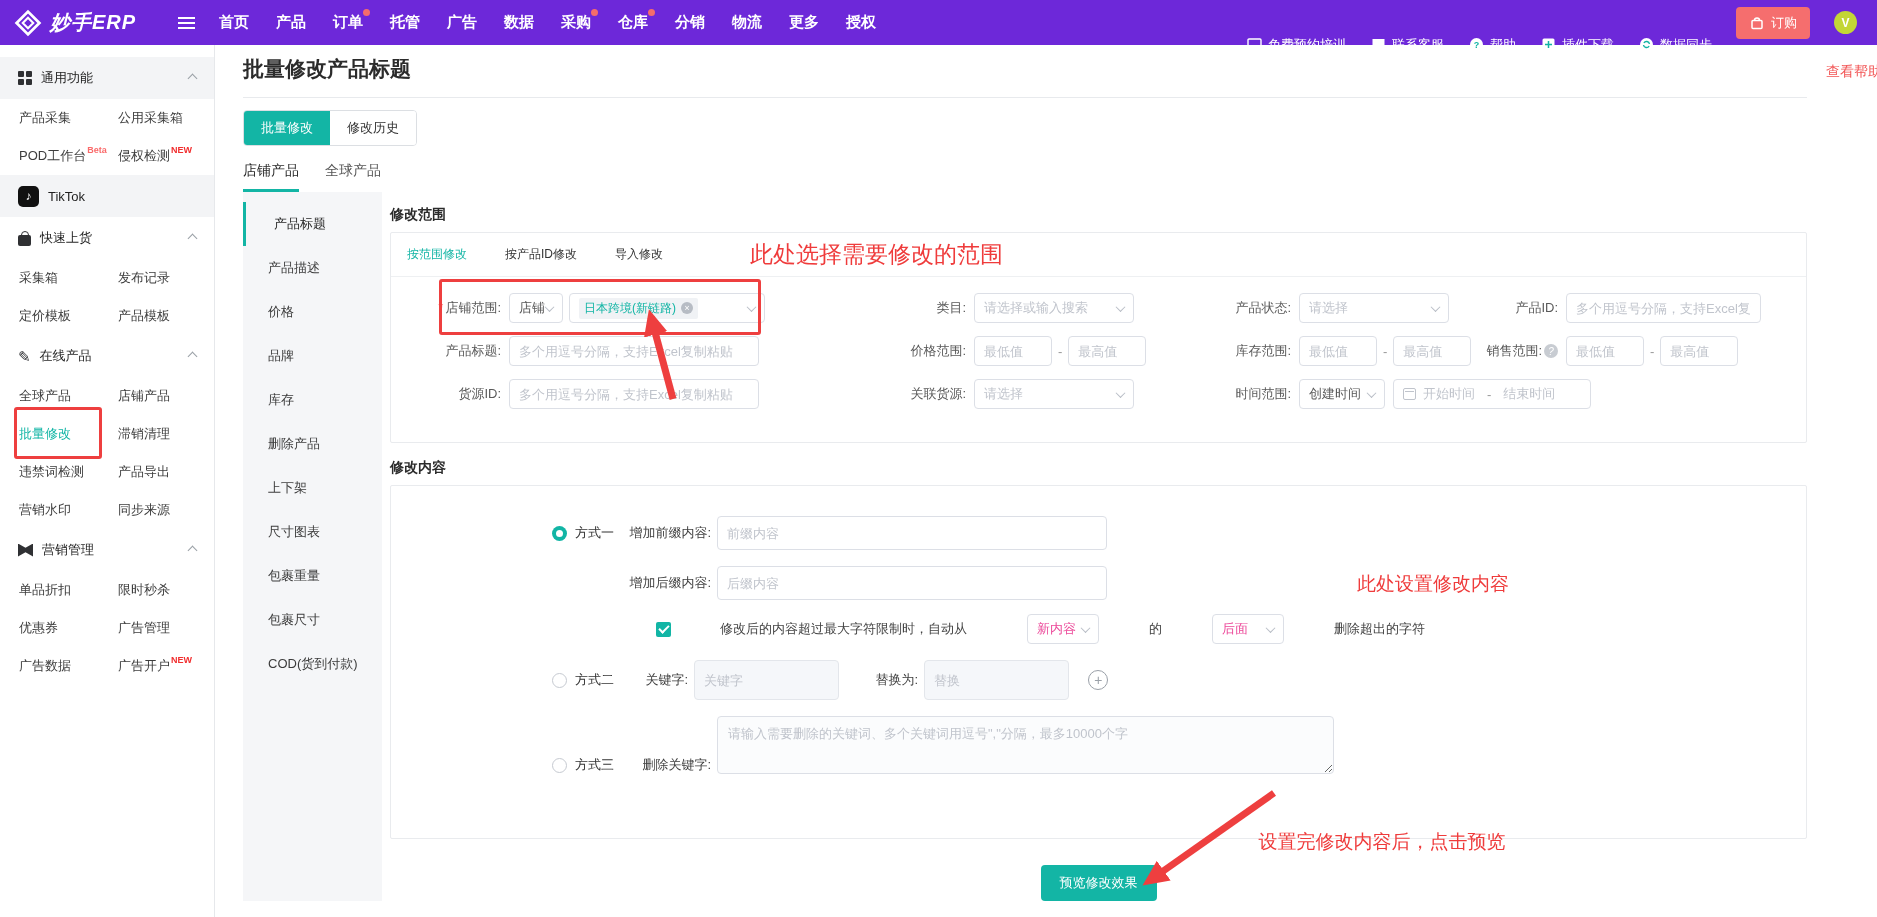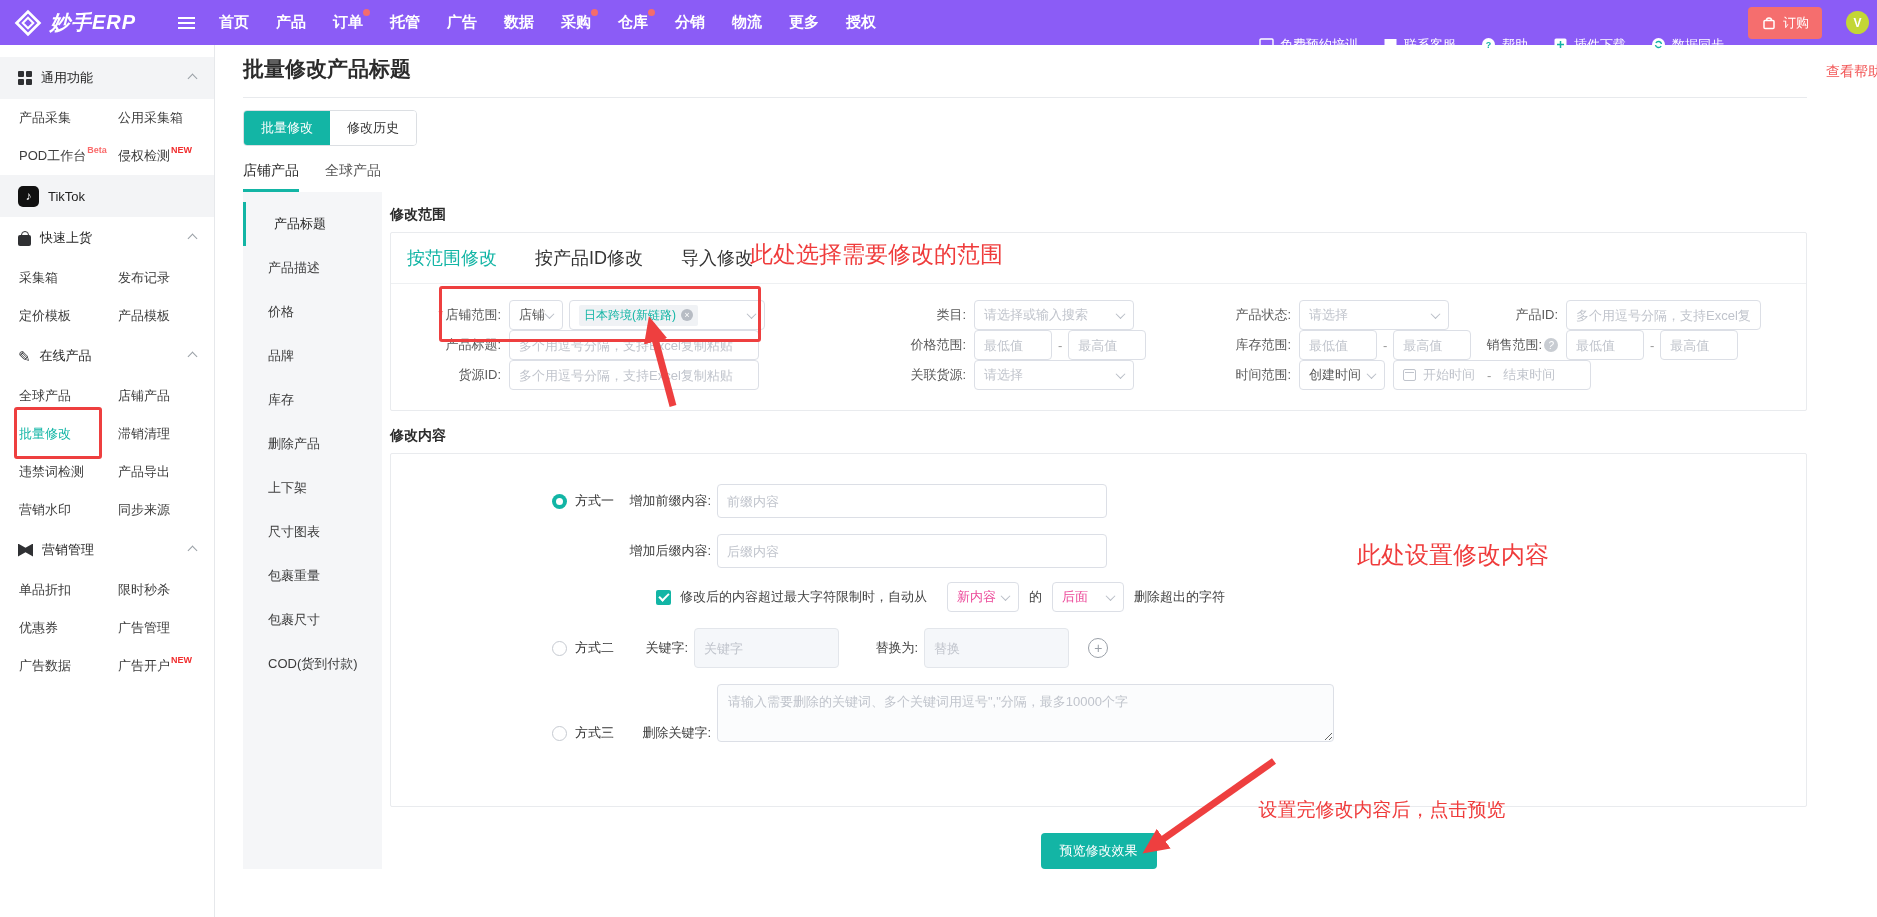--- a/index.html
+++ b/index.html
@@ -1,20 +1,20 @@
 <!DOCTYPE html>
 <html><head>
 <meta charset="utf-8">
 <style>
   * { box-sizing: border-box; margin: 0; padding: 0; }
   html,body { width:1877px; height:917px; overflow:hidden; }
   body { font-family:"Liberation Sans","DejaVu Sans",sans-serif; font-size:13px; color:#333; background:#fff; }
 
   
-  .navbar { height:45px; background:#8b5cf6; display:flex; align-items:center; padding:0 16px 0 14px; color:#fff; }
+  .navbar { height:45px; background:#6d28d9; display:flex; align-items:center; padding:0 28px 0 14px; color:#fff; }
   .logo { display:flex; align-items:center; gap:8px; width:150px; flex:none; }
   .logo-name { font-size:20px; font-weight:700; font-style:italic; letter-spacing:1px; }
   .burger { width:17px; height:2px; background:#fff; box-shadow:0 -5px 0 #fff, 0 5px 0 #fff; margin:0 24px 0 14px; flex:none; }
   .nav-menu { display:flex; align-items:center; gap:27px; }
   .nav-item { position:relative; font-size:15px; font-weight:700; cursor:pointer; white-space:nowrap; }
   .nav-item .dot { position:absolute; top:-4px; right:-7px; width:7px; height:7px; border-radius:50%; background:#f56c6c; }
   .nav-right { margin-left:auto; display:flex; align-items:center; gap:24px; font-size:13px; }
   .nav-link { display:flex; align-items:center; gap:6px; cursor:pointer; white-space:nowrap;margin-top:44px; }
   .nico { width:16px; height:16px; flex:none; display:inline-flex; align-items:center; justify-content:center; }
   .subscribe-btn { background:#f56e6e; border:none; color:#fff; font-size:13px; border-radius:4px; padding:7px 13px; display:flex; align-items:center; gap:6px; cursor:pointer; }
@@ -54,23 +54,23 @@
   .inner-menu { width:139px; flex:none; background:#f5f6f8; padding:10px 0 30px; }
   .imenu-item { height:44px; display:flex; align-items:center; padding-left:22px; color:#3c3c3c; cursor:pointer; border-left:3px solid transparent; white-space:nowrap; }
   .imenu-item.active { border-left-color:#13b5a5; color:#262626;padding-left:28px; }
   .form-col { flex:1; margin-left:8px; min-width:0; }
   .sec-title { font-size:14px; font-weight:700; color:#2b2b2b; margin-top:14px; }
   .sec-title.second { margin-top:16px; }
   .panel { border:1px solid #e9ebee; border-radius:2px; margin-top:8px; background:#fff; }
 
   
   .rtabs { display:flex; gap:38px; padding:13px 16px; border-bottom:1px solid #eef0f2; position:relative; }
-  .rtab { font-size:18px; color:#333; cursor:pointer; }
+  .rtab { font-size:12px; color:#333; cursor:pointer; }
   .rtab.active { color:#13b5a5; }
-  .fields { display:grid; grid-template-columns:475px 311px 295px 1fr; padding:16px 10px 20px 14px; }
+  .fields { display:grid; grid-template-columns:475px 311px 295px 1fr; row-gap:13px; padding:16px 10px 20px 14px; }
   .field { display:flex; align-items:center; position:relative; min-width:0; }
   .lb { text-align:right; color:#595959; padding-right:8px; flex:none; white-space:nowrap; }
   .w104{width:104px} .w94{width:94px} .w108{width:108px} .w80{width:80px}
   .req { color:#f56c6c; margin-right:2px; }
   .ctl { border:1px solid #dcdfe6; border-radius:4px; height:30px; display:flex; align-items:center; padding:0 9px; background:#fff; font-size:13px; color:#595959; cursor:pointer; flex:none; }
   .ctl .ph { color:#c0c4cc; overflow:hidden; white-space:nowrap; }
   input.ctl { cursor:text; color:#595959; }
   input.ctl::placeholder { color:#c0c4cc; }
   .cv { width:7px; height:7px; border-right:1.4px solid #b8bdc6; border-bottom:1.4px solid #b8bdc6; transform:rotate(45deg) translate(-1px,-1px); margin-left:auto; flex:none; }
   .w160{width:160px} .w150{width:150px} .w195{width:195px} .w250{width:250px} .w54{width:54px} .w196{width:196px; margin-left:6px;} .w86c{width:86px} .num{width:78px}
@@ -81,21 +81,21 @@
   .cal { width:13px; height:12px; border:1.3px solid #c0c4cc; border-radius:2px; margin-right:7px; position:relative; flex:none; }
   .cal::before { content:""; position:absolute; left:1px; right:1px; top:2px; border-top:1.3px solid #c0c4cc; }
   .qi { width:14px; height:14px; border-radius:50%; background:#c8ccd2; color:#fff; font-size:10px; display:inline-flex; align-items:center; justify-content:center; margin:0 6px 0 2px; flex:none; }
   .qi::before { content:"?"; }
   .span2 { grid-column:3/5; }
 
   
   .cpanel { padding:30px 14px 64px 161px; }
   .mrow { display:flex; align-items:center; position:relative; }
   .mrow + .mrow { margin-top:12px; }
-  .mrow.cbrow { margin-left:104px; margin-top:14px; }
+  .mrow.cbrow { margin-left:104px; margin-top:14px;gap:40px; }
   .mrow.m2 { margin-top:16px; }
   .method { display:flex; align-items:center; gap:8px; width:68px; flex:none; cursor:pointer; color:#333; }
   .radio { width:15px; height:15px; border:1px solid #c6cad1; border-radius:50%; background:#fff; position:relative; flex:none; }
   .radio.on { border:none; background:#12b5a5; }
   .radio.on::after { content:""; position:absolute; inset:4px; border-radius:50%; background:#fff; }
   .flb { text-align:right; color:#404040; padding-right:6px; flex:none; white-space:nowrap; }
   .flb.w97{width:97px} .flb.w74{width:74px} .flb.w68{width:68px}
   .in390 { width:390px; height:34px; }
   .in145 { width:145px; height:40px; background:#f5f7fa; border-color:#e3e6eb; }
   .cb { width:15px; height:15px; background:#12b5a5; border-radius:2px; position:relative; flex:none; cursor:pointer; }
@@ -108,21 +108,21 @@
   .plus::before { content:"+"; }
   .ta { width:617px; height:58px; border:1px solid #dcdfe6; border-radius:4px; background:#fbfcfd; font-family:inherit; font-size:13px; color:#595959; padding:8px 10px; resize:both; }
   .ta::placeholder { color:#c0c4cc; }
   .gap17 { margin-left:17px; }
   .btn-row { margin-top:26px; text-align:center; position:relative; }
   .preview-btn { background:#13b5a5; color:#fff; border:none; border-radius:4px; font-size:13px; padding:9px 19px; cursor:pointer; }
 
   
   .anno { color:#ef3b3b; position:absolute; white-space:nowrap; z-index:7; pointer-events:none; }
   .anno.big { font-size:23px; left:359px; top:6px; }
-  .anno.mid { font-size:24px; left:805px; top:5px; }
+  .anno.mid { font-size:19px; left:805px; top:5px; }
   .anno.note3 { font-size:19px; left:calc(50% + 160px); top:-36px; }
   .rbox { position:absolute; border:3px solid #ee3f3f; border-radius:3px; z-index:5; pointer-events:none; }
   .rbox.b1 { left:-5px; top:-8px; width:88px; height:52px; }
   .rbox.b2 { left:34px; top:-14px; width:322px; height:56px; }
   .arrow-svg { position:absolute; overflow:visible; z-index:6; pointer-events:none; }
   .arr1 { left:214px; top:10px; width:70px; height:100px; }
   .arr2 { left:calc(50% - 10px); top:-78px; width:200px; height:110px; }
 </style>
 </head>
 <body>

